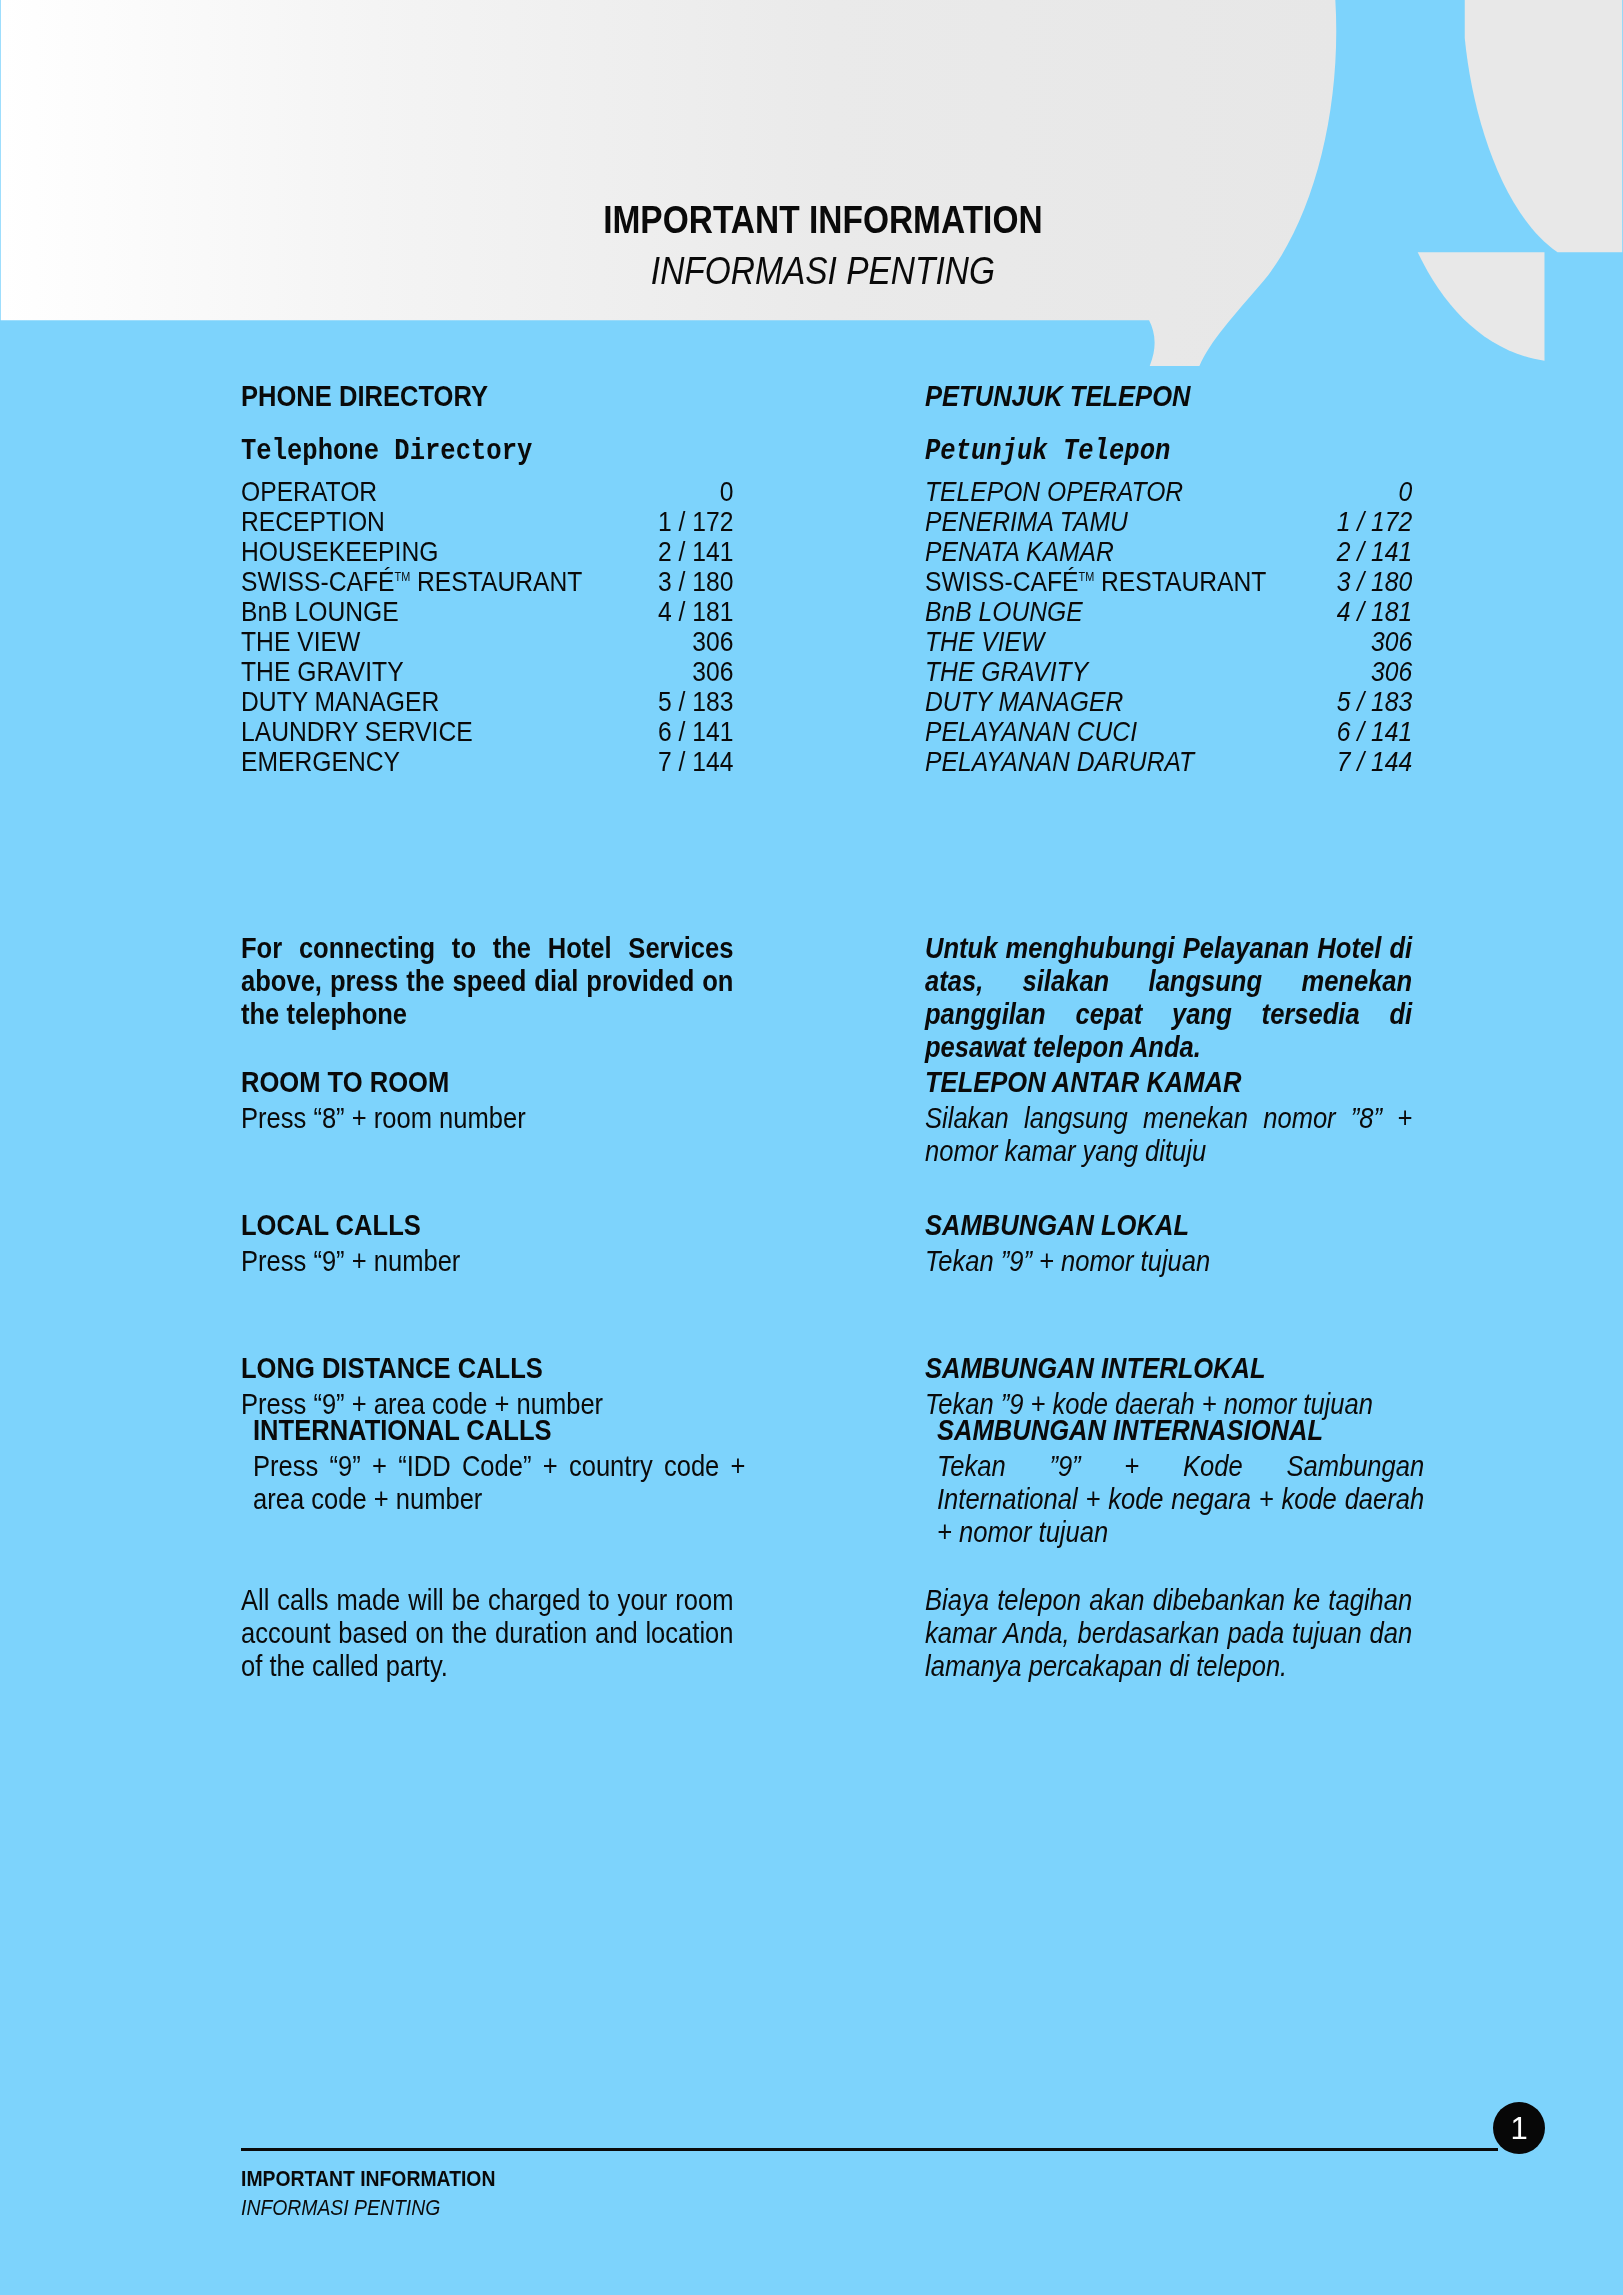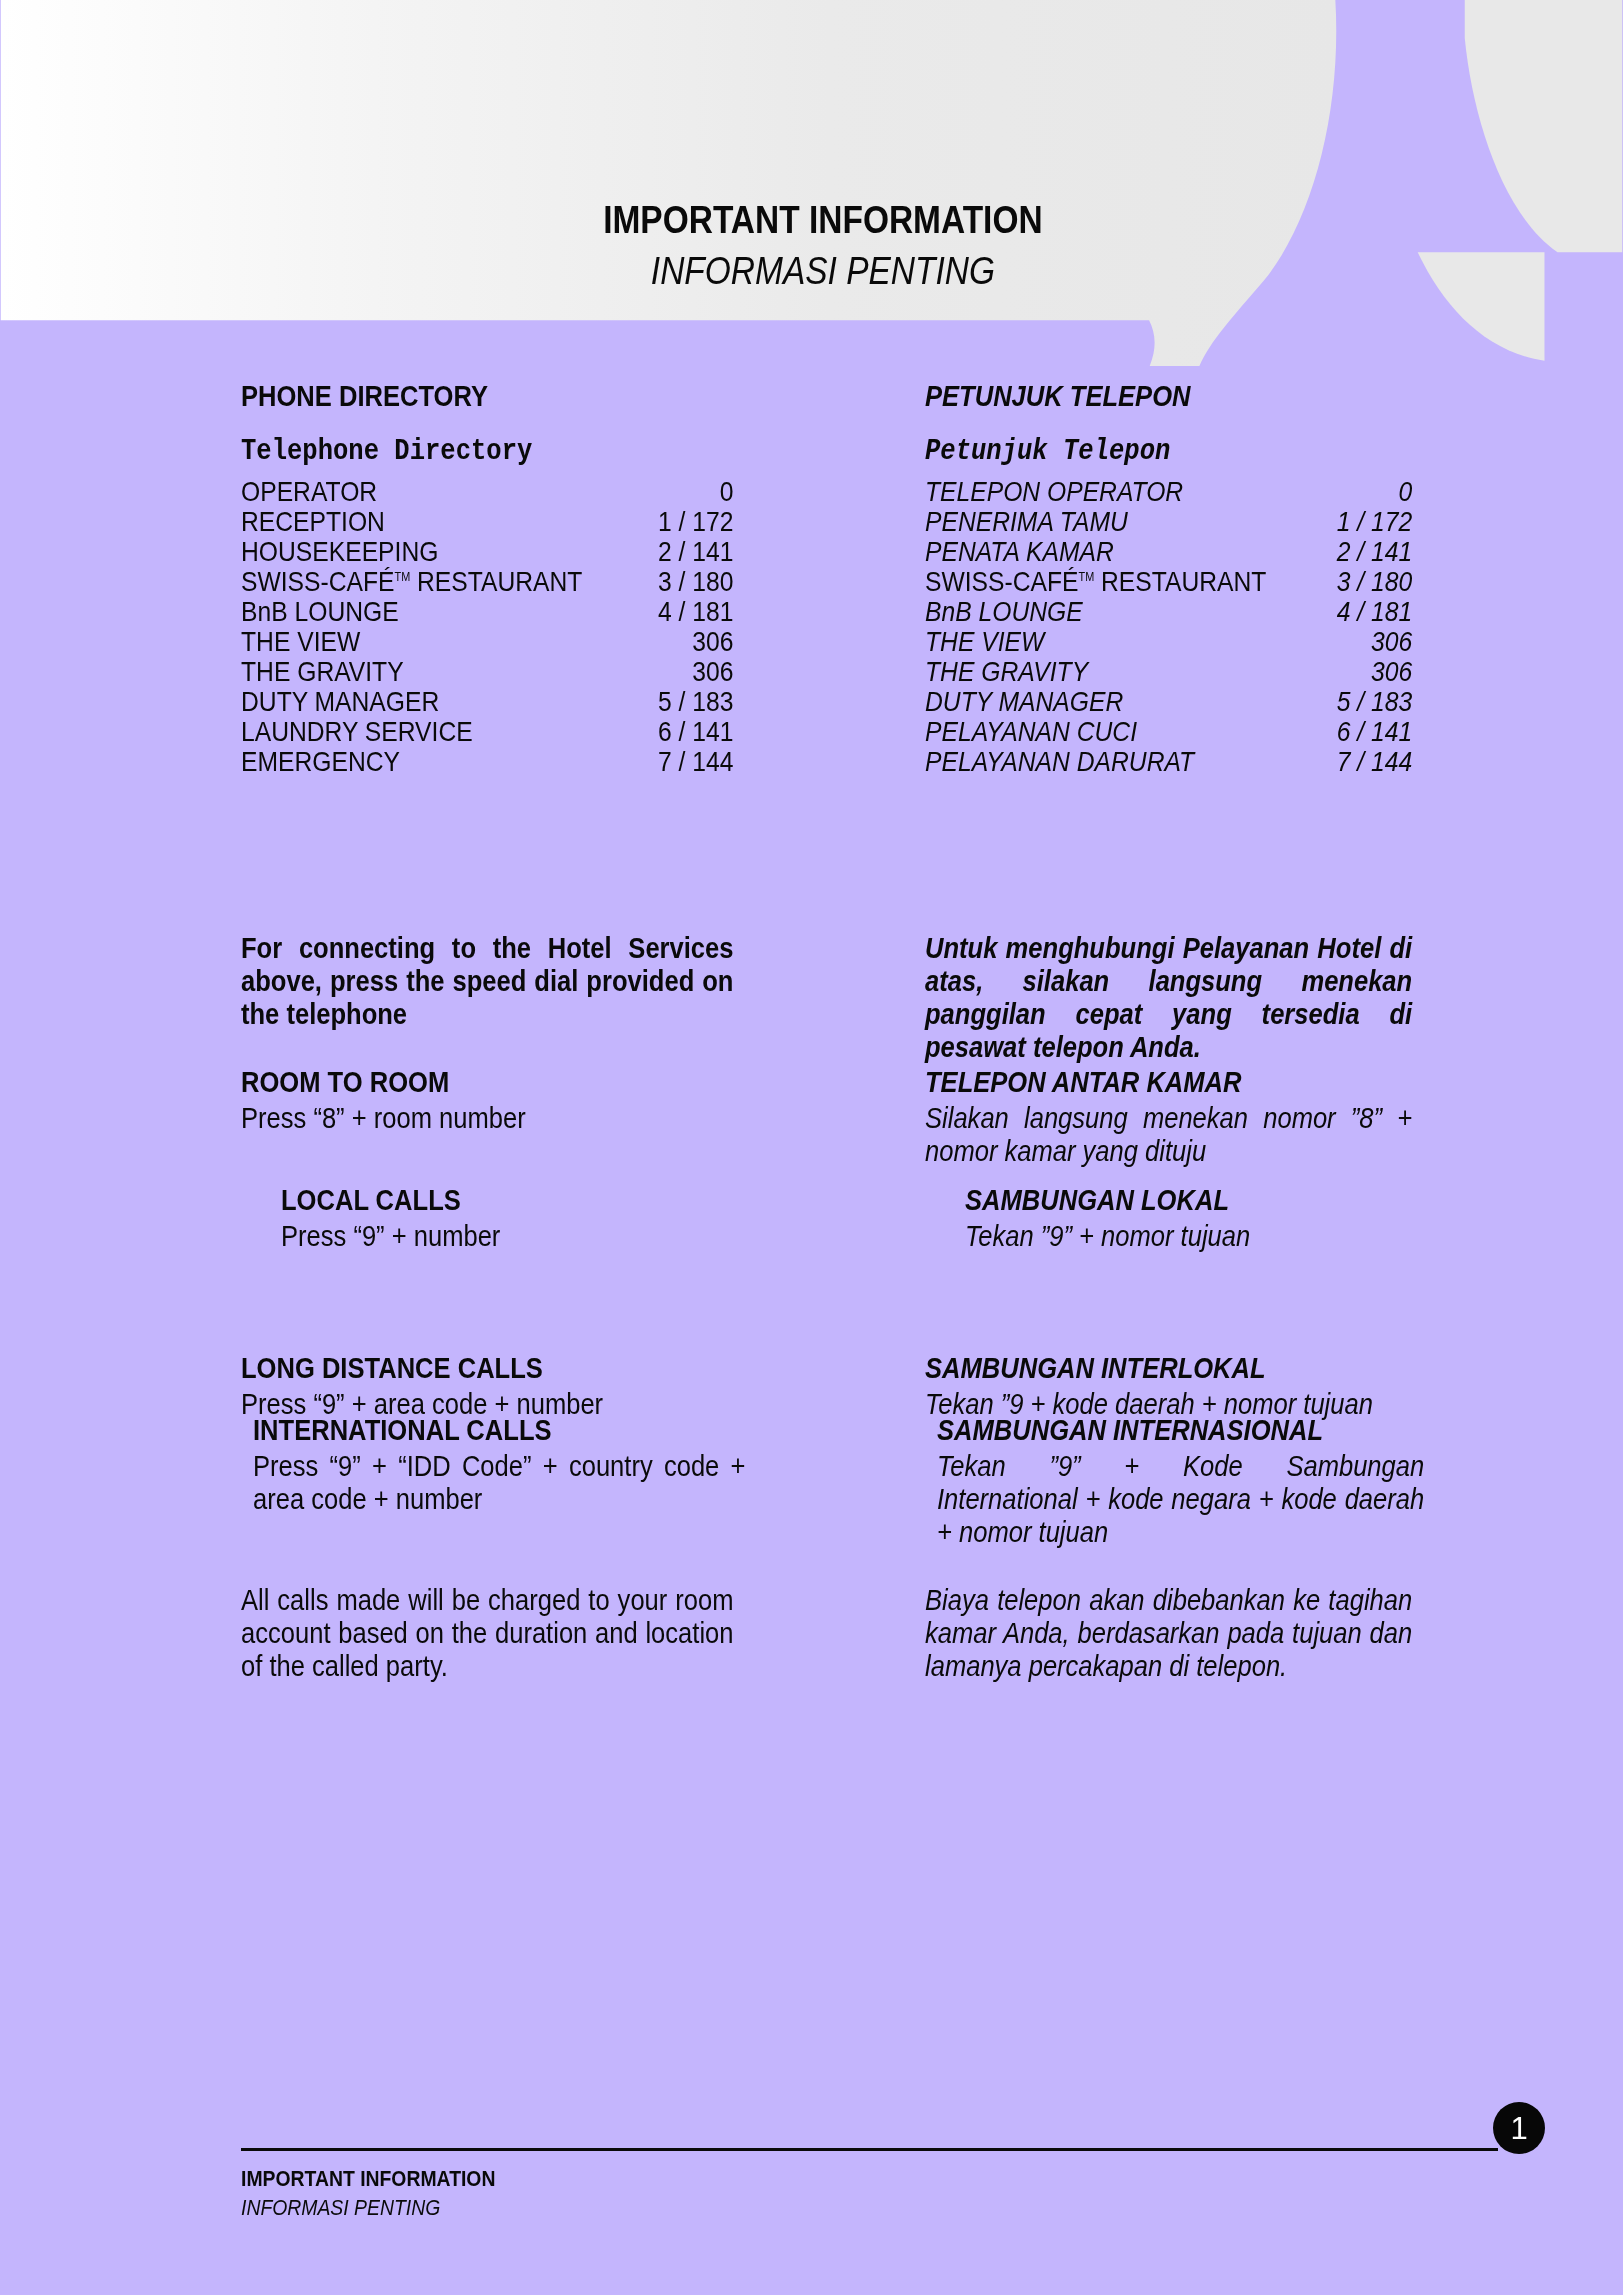--- a/index.html
+++ b/index.html
@@ -1,18 +1,18 @@
 <!DOCTYPE html>
 <html style="font-size:10.5px"><head>
 <meta charset="utf-8">
 <style>
   html,body { margin:0; padding:0; background:#9a9a9a; }
   .page {
     position:relative; width:1623px; height:2295px;
-    background:#c4b5fd; overflow:hidden;
+    background:#7dd3fc; overflow:hidden;
     font-family:"Liberation Sans","DejaVu Sans",sans-serif;
     color:#0a0a0a;
   }
   
   .header-band { position:absolute; top:0; left:0; width:1623px; height:366px; }
   .title-wrap { position:absolute; top:195px; left:241px; width:1164px; }
   .title-inner { width:1321px; transform:scaleX(0.881); transform-origin:0 0; text-align:center; }
   .title-line1 { font-size:38px; font-weight:bold; line-height:51px; }
   .title-line2 { font-size:38px; font-style:italic; line-height:51px; }
   
@@ -200,21 +200,21 @@
       </div>
     </div>
     <div class="cell-id">
       <div class="condense">
         <div class="sec-heading">TELEPON ANTAR KAMAR</div>
         <div class="sec-body">Silakan langsung menekan nomor ”8” + nomor kamar yang dituju</div>
       </div>
     </div>
   </div>
 
-  <div class="band" style="top:1184px;margin-left:40px;">
+  <div class="band" style="top:1209px;">
     <div class="cell-en">
       <div class="condense">
         <div class="sec-heading">LOCAL CALLS</div>
         <div class="sec-body">Press “9” + number</div>
       </div>
     </div>
     <div class="cell-id">
       <div class="condense">
         <div class="sec-heading">SAMBUNGAN LOKAL</div>
         <div class="sec-body">Tekan ”9” + nomor tujuan</div>

